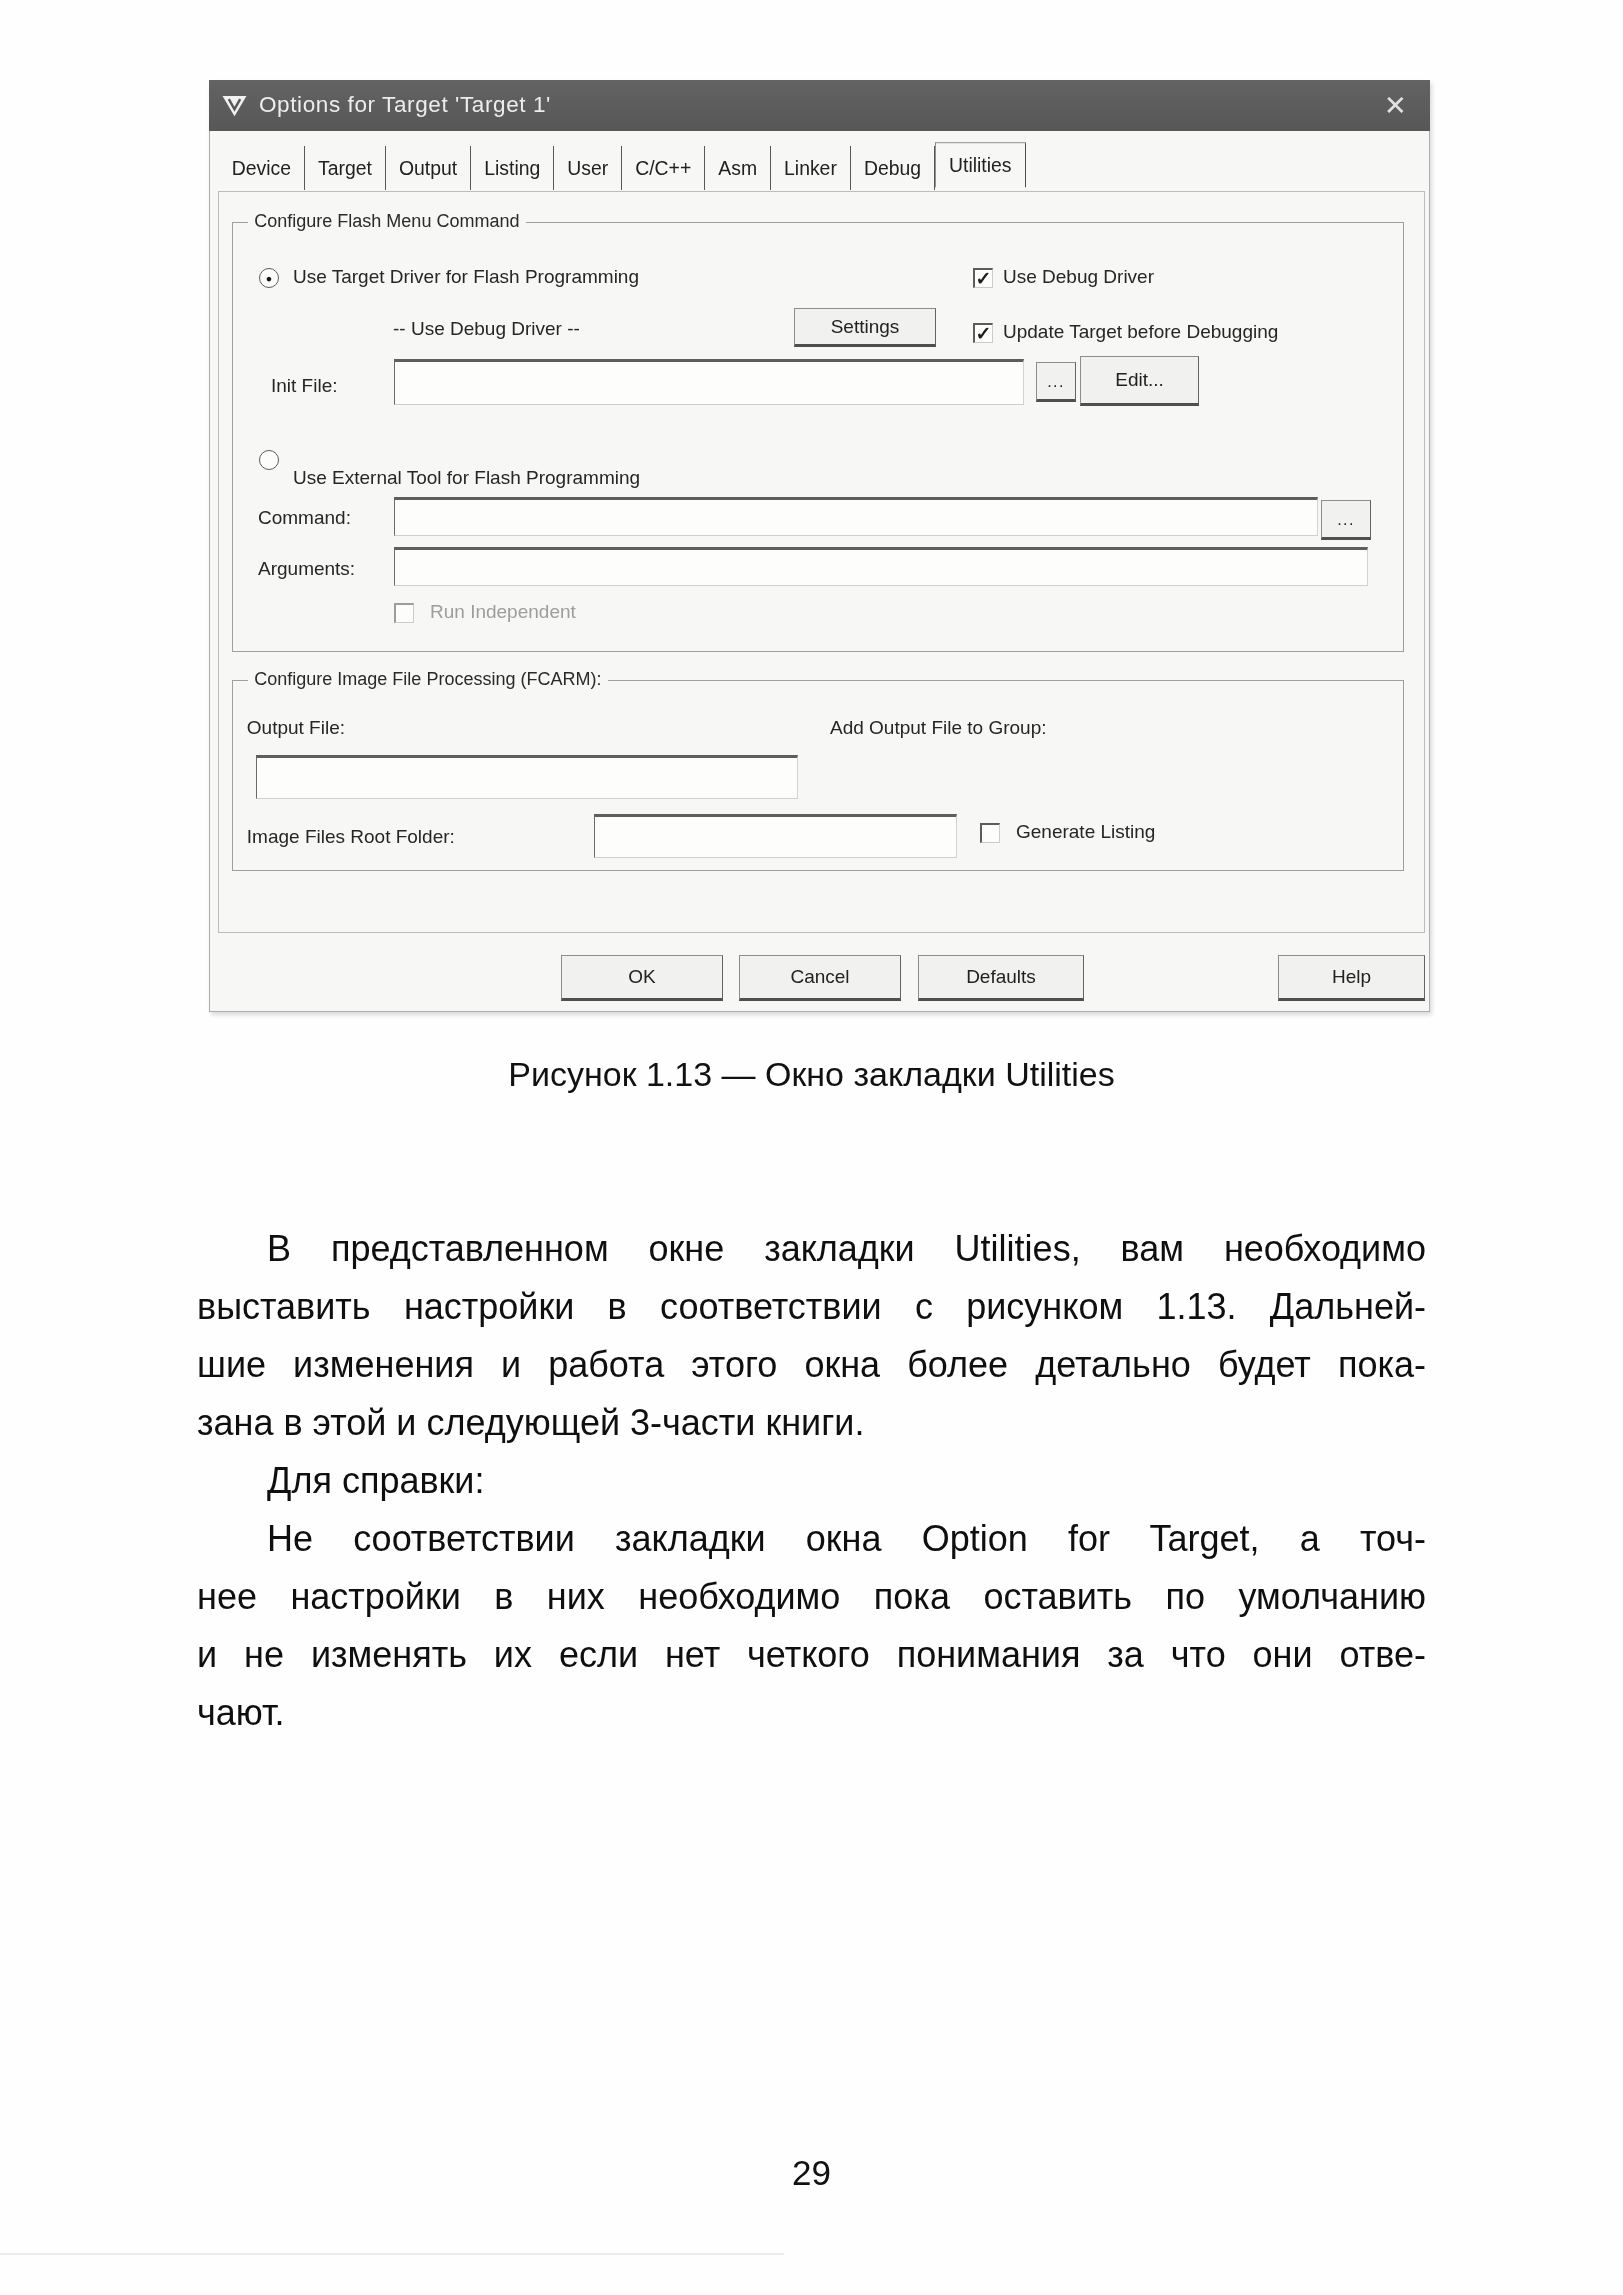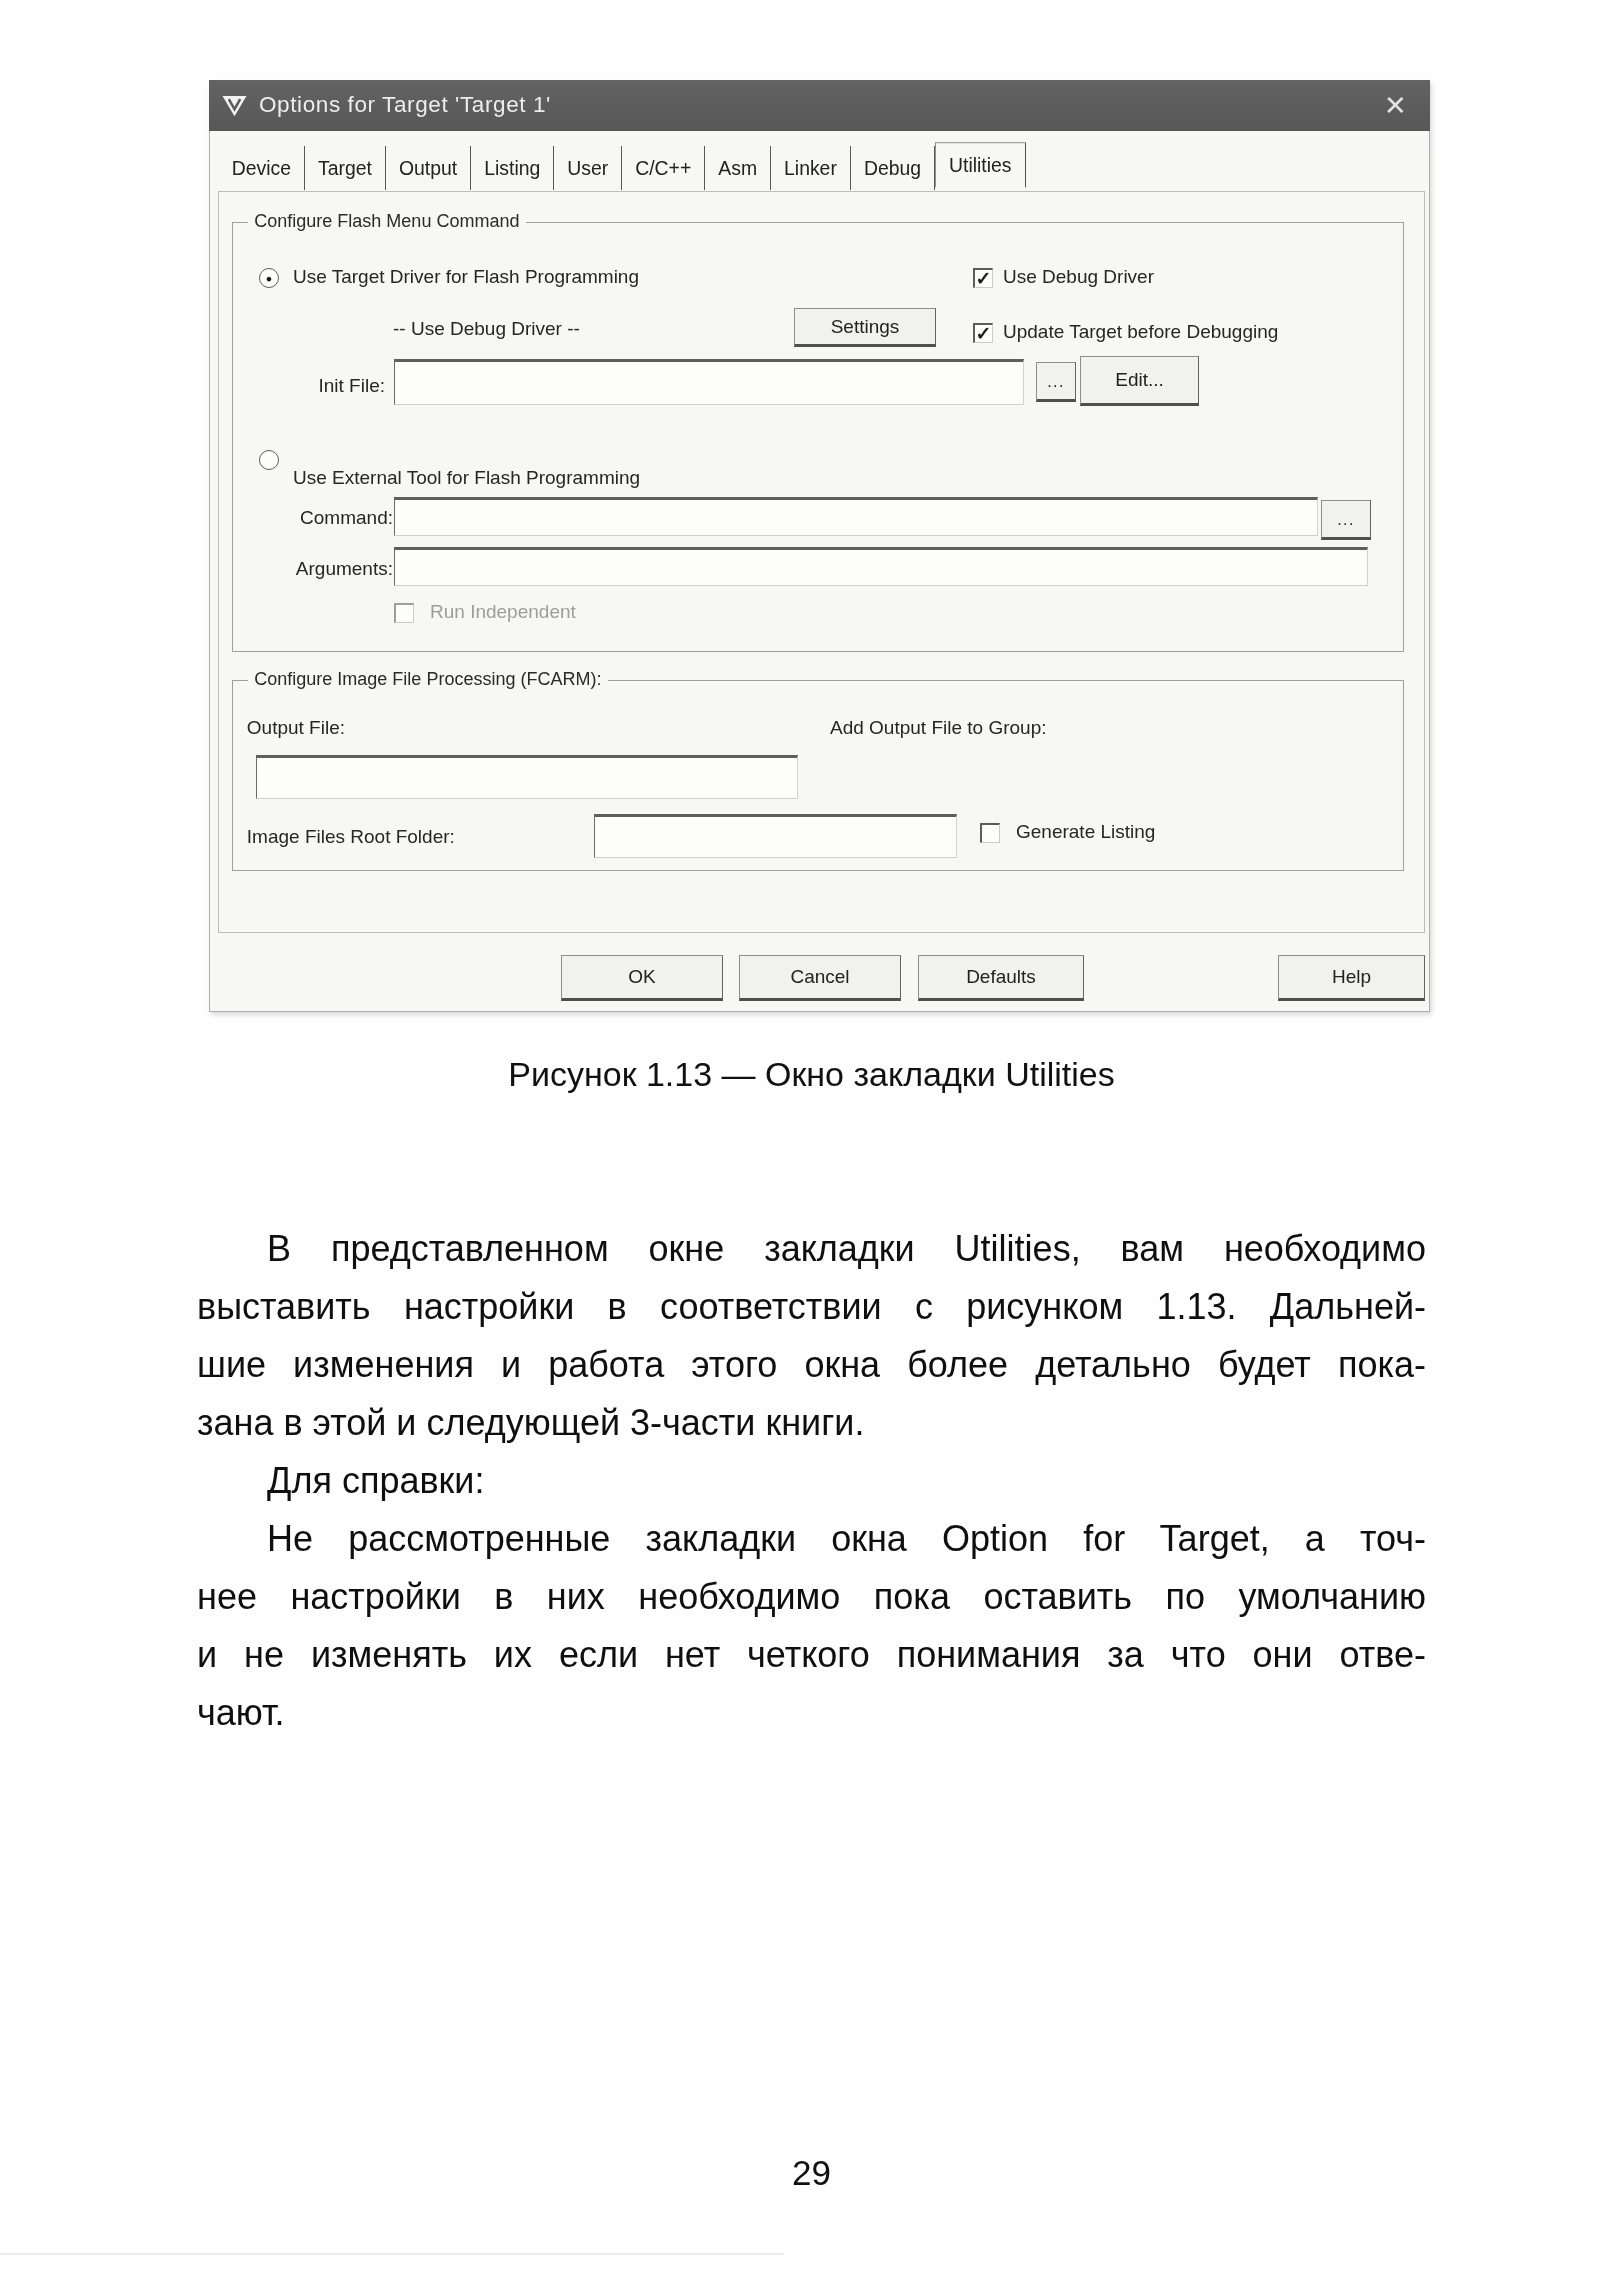--- a/index.html
+++ b/index.html
@@ -52,21 +52,21 @@
   }
 
   .group{
     position:absolute;border:1.3px solid #9f9f9f;box-sizing:border-box;
   }
   .group .legend{
     position:absolute;top:-12.5px;left:15px;background:#f7f7f5;
     padding:0 6.3px;font-size:18px;white-space:nowrap;color:#2a2a2a;
   }
   .lbl{position:absolute;font-size:19px;line-height:25px;white-space:nowrap;color:#262626;}
-  .lbl.right{text-align:right;}
+  .lbl.right{text-align:left;}
   .lbl.disabled{color:#9d9d9d;}
 
   .field{
     position:absolute;background:#fdfdfc;box-sizing:border-box;
     border-top:3.1px solid #5e5e5e;border-left:1.9px solid #6a6a6a;
     border-right:1.3px solid #d2d2d2;border-bottom:1.3px solid #cfcfcf;
     font-size:19px;line-height:38px;padding:0 8.8px;white-space:nowrap;overflow:hidden;
   }
 
   .btn{
@@ -226,21 +226,21 @@
   </div>
 
   <div class="caption">Рисунок 1.13 — Окно закладки Utilities</div>
 
   <div class="bodytext">
     <div class="line indent justify">В представленном окне закладки Utilities, вам необходимо</div>
     <div class="line justify">выставить настройки в соответствии с рисунком 1.13. Дальней-</div>
     <div class="line justify">шие изменения и работа этого окна более детально будет пока-</div>
     <div class="line">зана в этой и следующей 3-части книги.</div>
     <div class="line indent">Для справки:</div>
-    <div class="line indent justify">Не рассмотренные закладки окна Option for Target, а точ-</div>
+    <div class="line indent justify">Не соответствии закладки окна Option for Target, а точ-</div>
     <div class="line justify">нее настройки в них необходимо пока оставить по умолчанию</div>
     <div class="line justify">и не изменять их если нет четкого понимания за что они отве-</div>
     <div class="line">чают.</div>
   </div>
 
   <div class="pagenum">29</div>
   <div class="scan-artifact"></div>
 </div>
 
 

